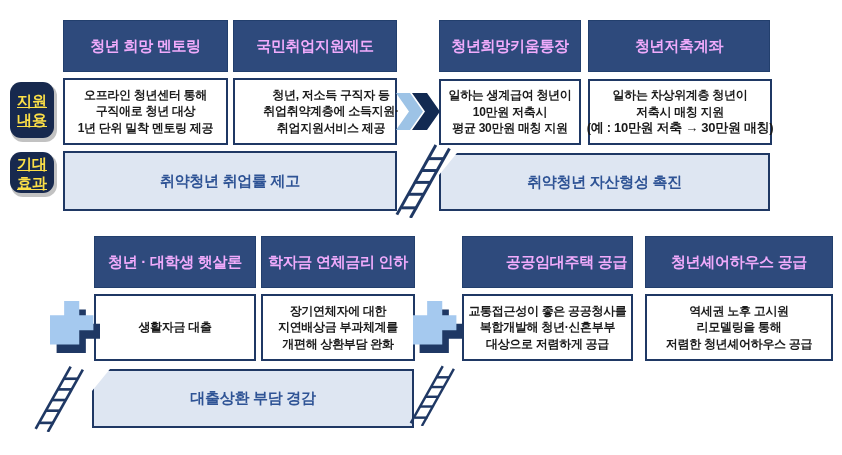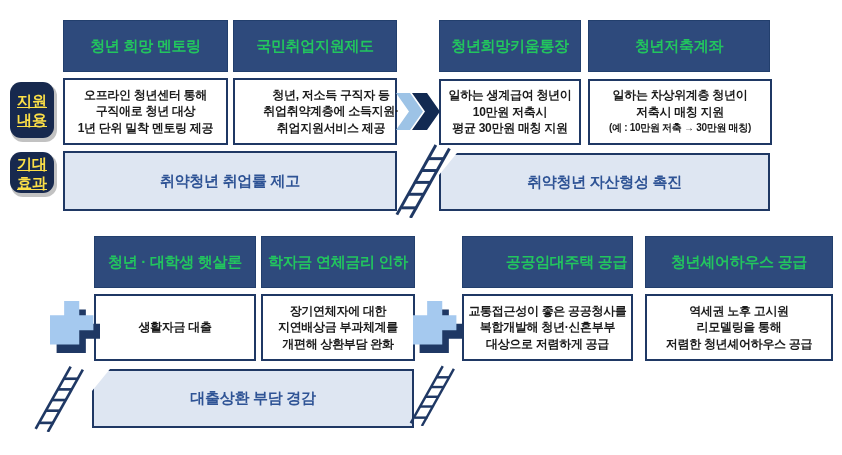--- a/index.html
+++ b/index.html
@@ -1,29 +1,29 @@
 <!DOCTYPE html>
 <html><head>
 <meta charset="utf-8">
 <style>
   html,body{margin:0;padding:0;background:#fff;}
   body{font-family:"Liberation Sans","DejaVu Sans",sans-serif;}
   .canvas{position:relative;width:842px;height:455px;background:#ffffff;overflow:hidden;}
   .abs{position:absolute;box-sizing:border-box;}
   .hdr{
-    background:#2e4a7c;border:1px solid #223f6d;color:#22c55e;
+    background:#2e4a7c;border:1px solid #223f6d;color:#f0abfc;
     font-weight:bold;font-size:15px;letter-spacing:-0.3px;white-space:nowrap;
     display:flex;align-items:center;justify-content:center;
   }
   .bodybox{
     background:#ffffff;border:2px solid #1f3864;color:#1a1a1a;
     font-weight:bold;font-size:12px;line-height:16.5px;letter-spacing:-0.3px;white-space:nowrap;
     display:flex;flex-direction:column;align-items:center;justify-content:center;text-align:center;
   }
-  .bodybox .ln.sm{font-size:10px;}
+  .bodybox .ln.sm{font-size:13px;}
   .fx{
     background:#dee6f2;border:2px solid #1f3864;color:#2e5395;
     font-weight:bold;font-size:15px;letter-spacing:-0.3px;white-space:nowrap;
     display:flex;align-items:center;justify-content:center;
   }
   .cut{clip-path:polygon(18px 0,100% 0,100% 100%,0 100%,0 22px);}
   .side{
     background:#17294e;border-radius:11px;box-shadow:2px 3px 0 1px #c2c2c2;
     color:#fde047;font-weight:bold;font-size:15px;line-height:19px;
     display:flex;flex-direction:column;align-items:center;justify-content:center;text-align:center;text-decoration:underline;

